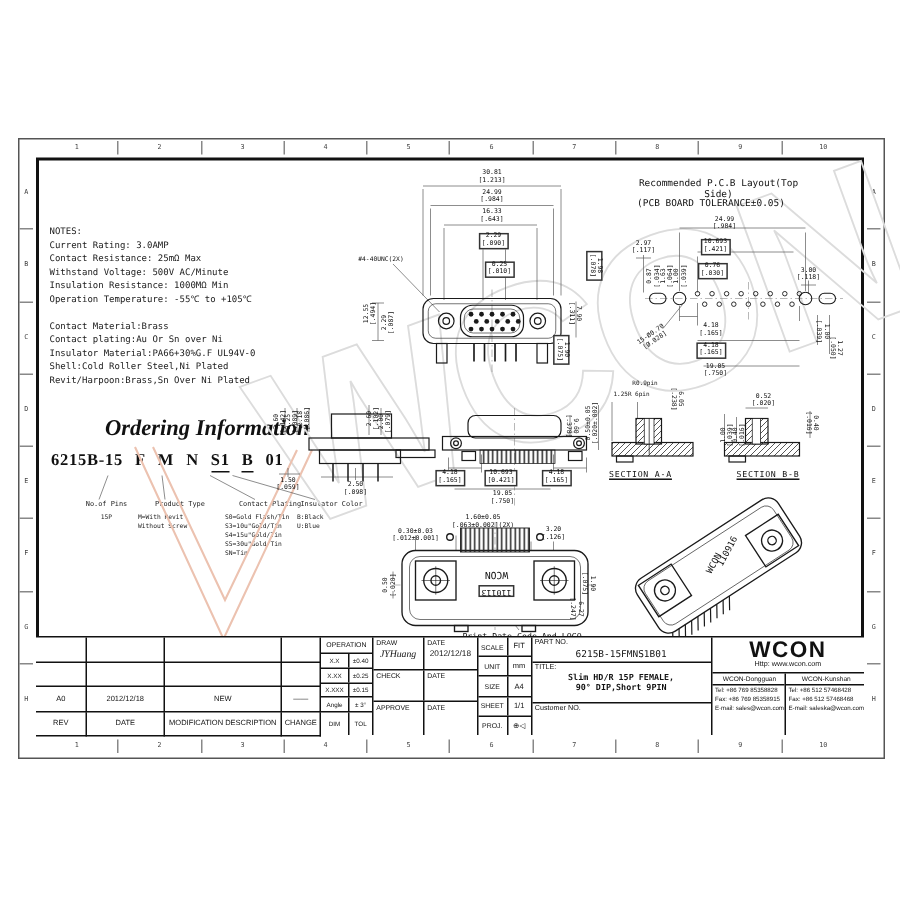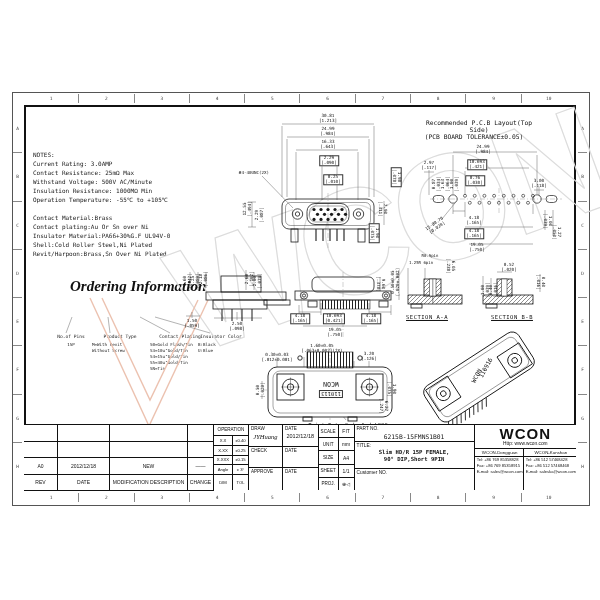--- a/index.html
+++ b/index.html
@@ -310,20 +310,29 @@
       <div>Operation Temperature: -55℃ to +105℃</div>
       <div></div>
       <div>Contact Material:Brass</div>
       <div>Contact plating:Au Or Sn over Ni</div>
       <div>Insulator Material:PA66+30%G.F UL94V-0</div>
       <div>Shell:Cold Roller Steel,Ni Plated</div>
       <div>Revit/Harpoon:Brass,Sn Over Ni Plated</div>
     </div>
 
   <div class="ord-head">Ordering Information</div>
+  <div class="ord-code" id="order-code">
+      <span>6215B-15</span>
+      <span>F</span>
+      <span>M</span>
+      <span>N</span>
+      <span class="useg">S1</span>
+      <span class="useg">B</span>
+      <span>01</span>
+    </div>
   <div class="ord-col" style="left:50px;top:334px;width:42px;">
     <div class="hd">No.of Pins</div>
     <div class="ops" style="text-align:center;">
         <div>15P</div>
       </div>
   </div>
   <div class="ord-col" style="left:92px;top:334px;width:56px;">
     <div class="hd">Product Type</div>
     <div class="ops">
         <div>M=With Revit</div>

